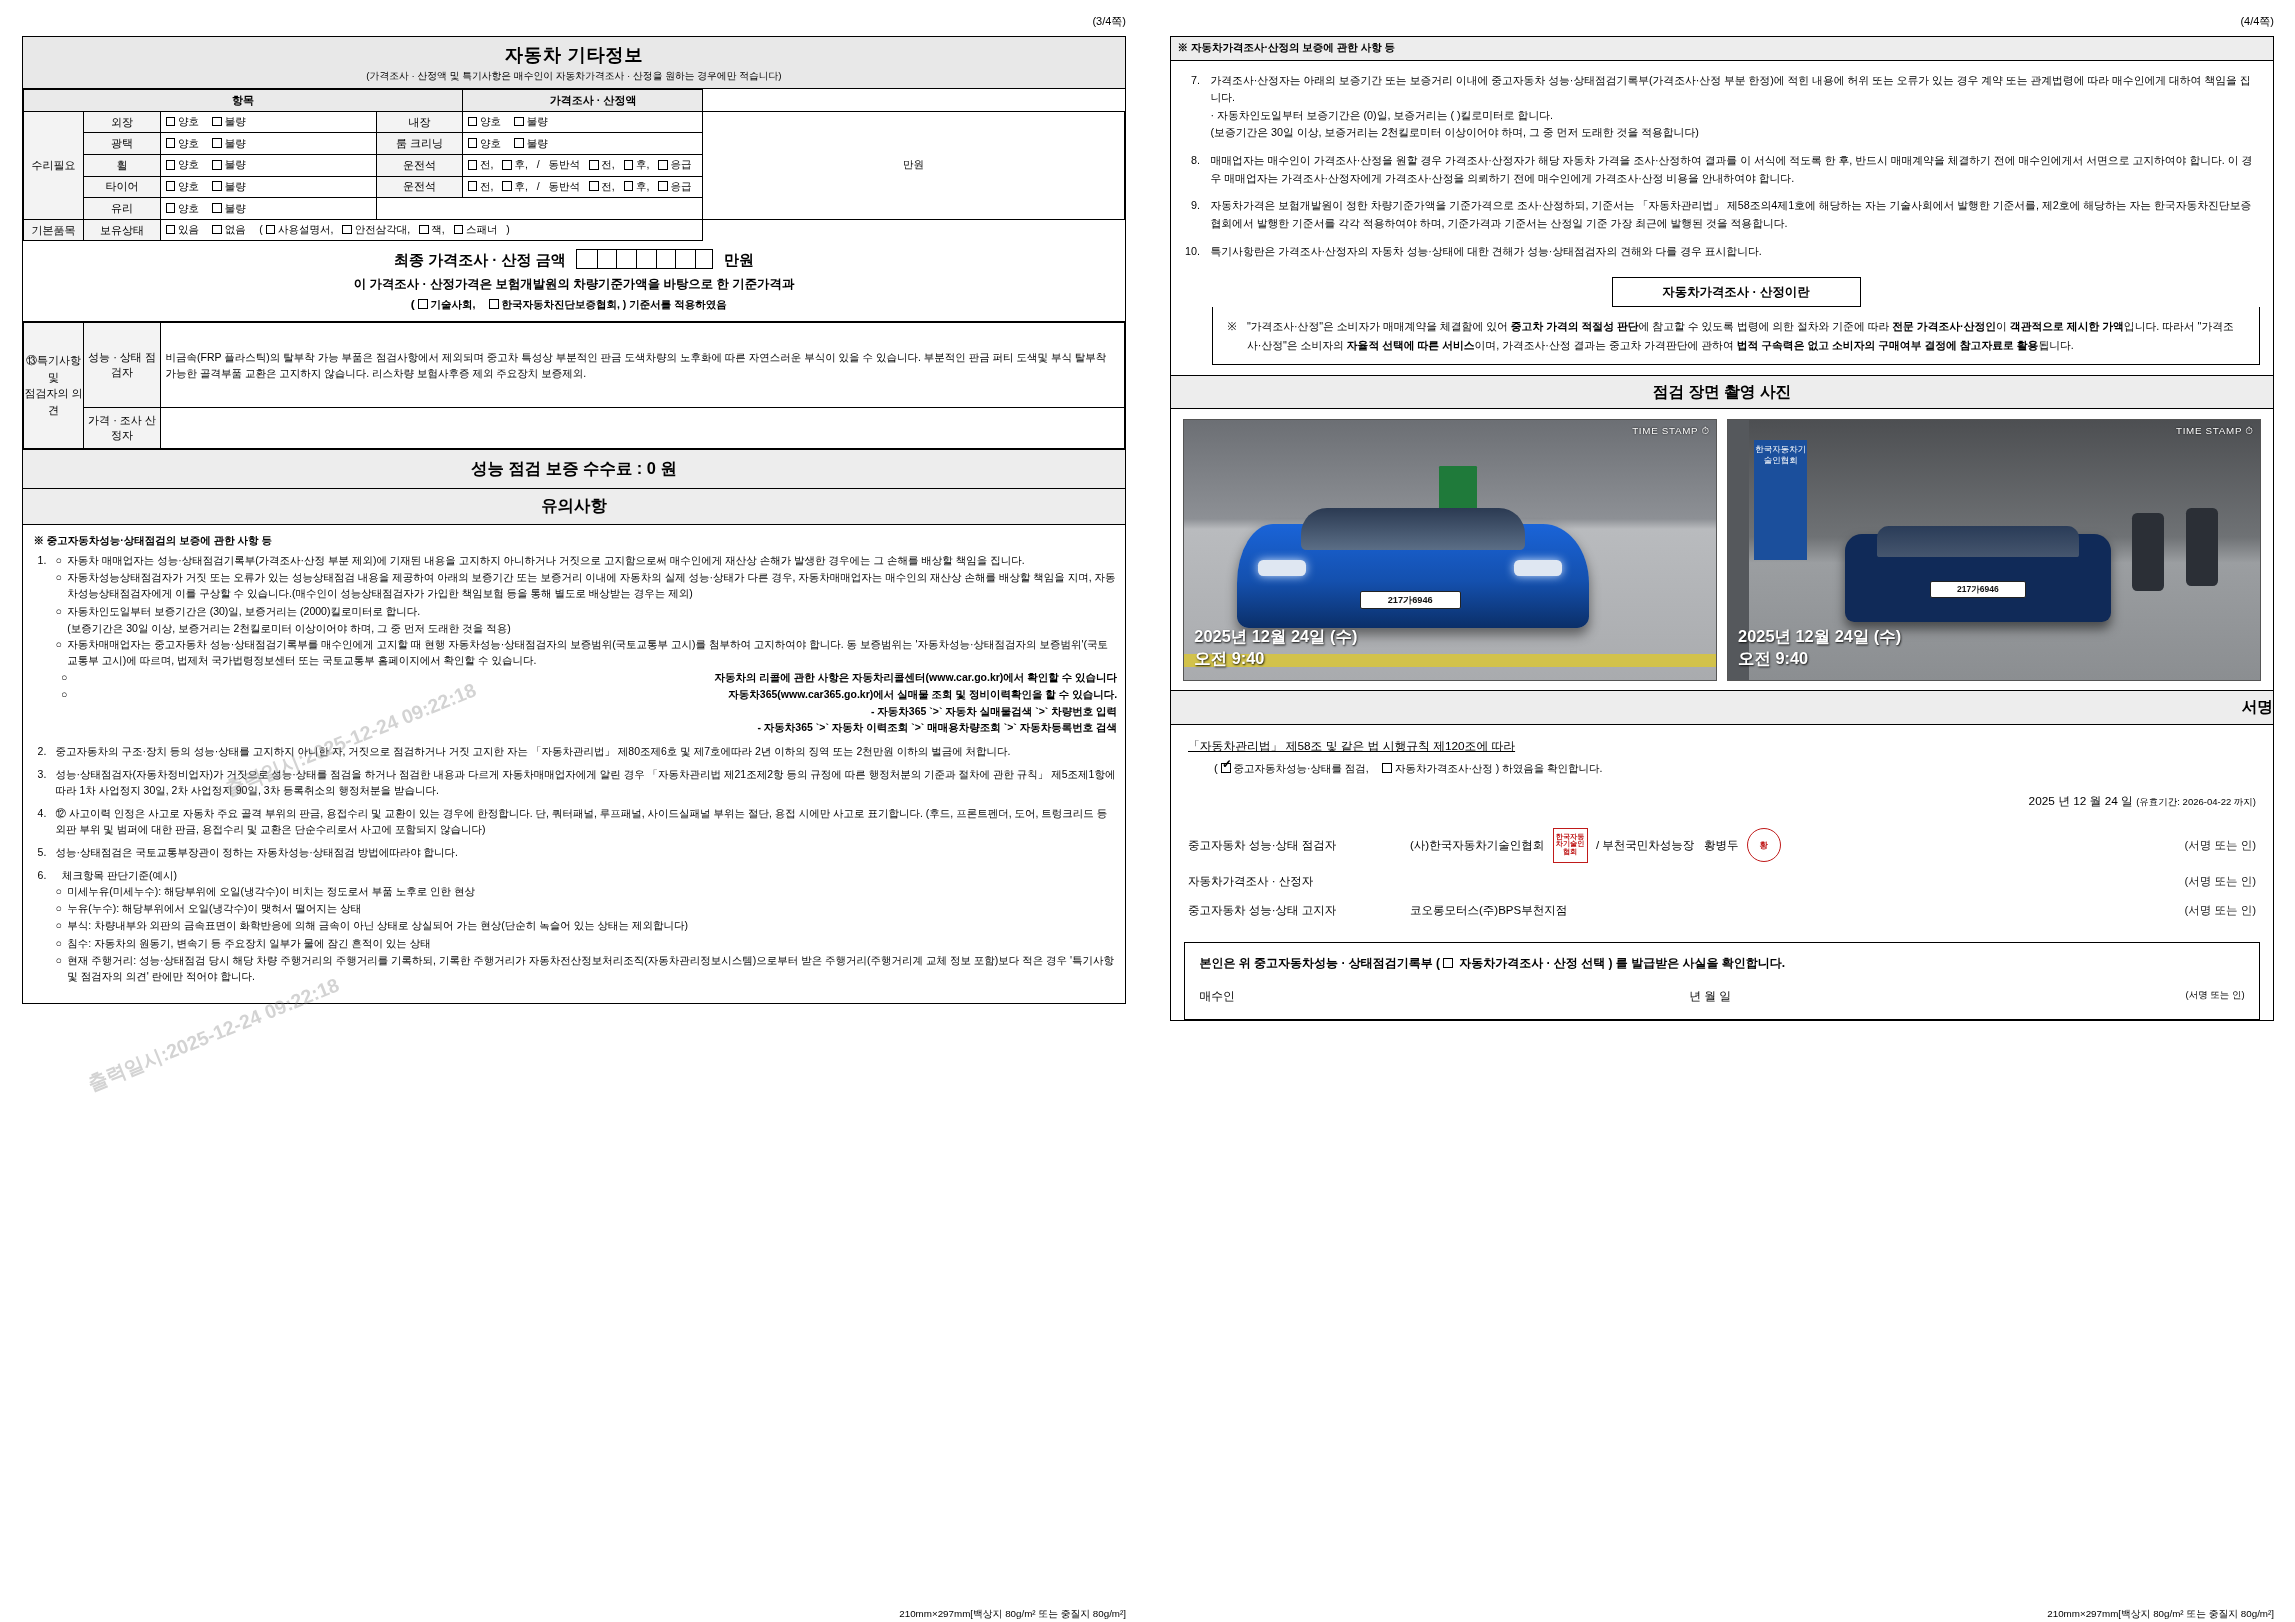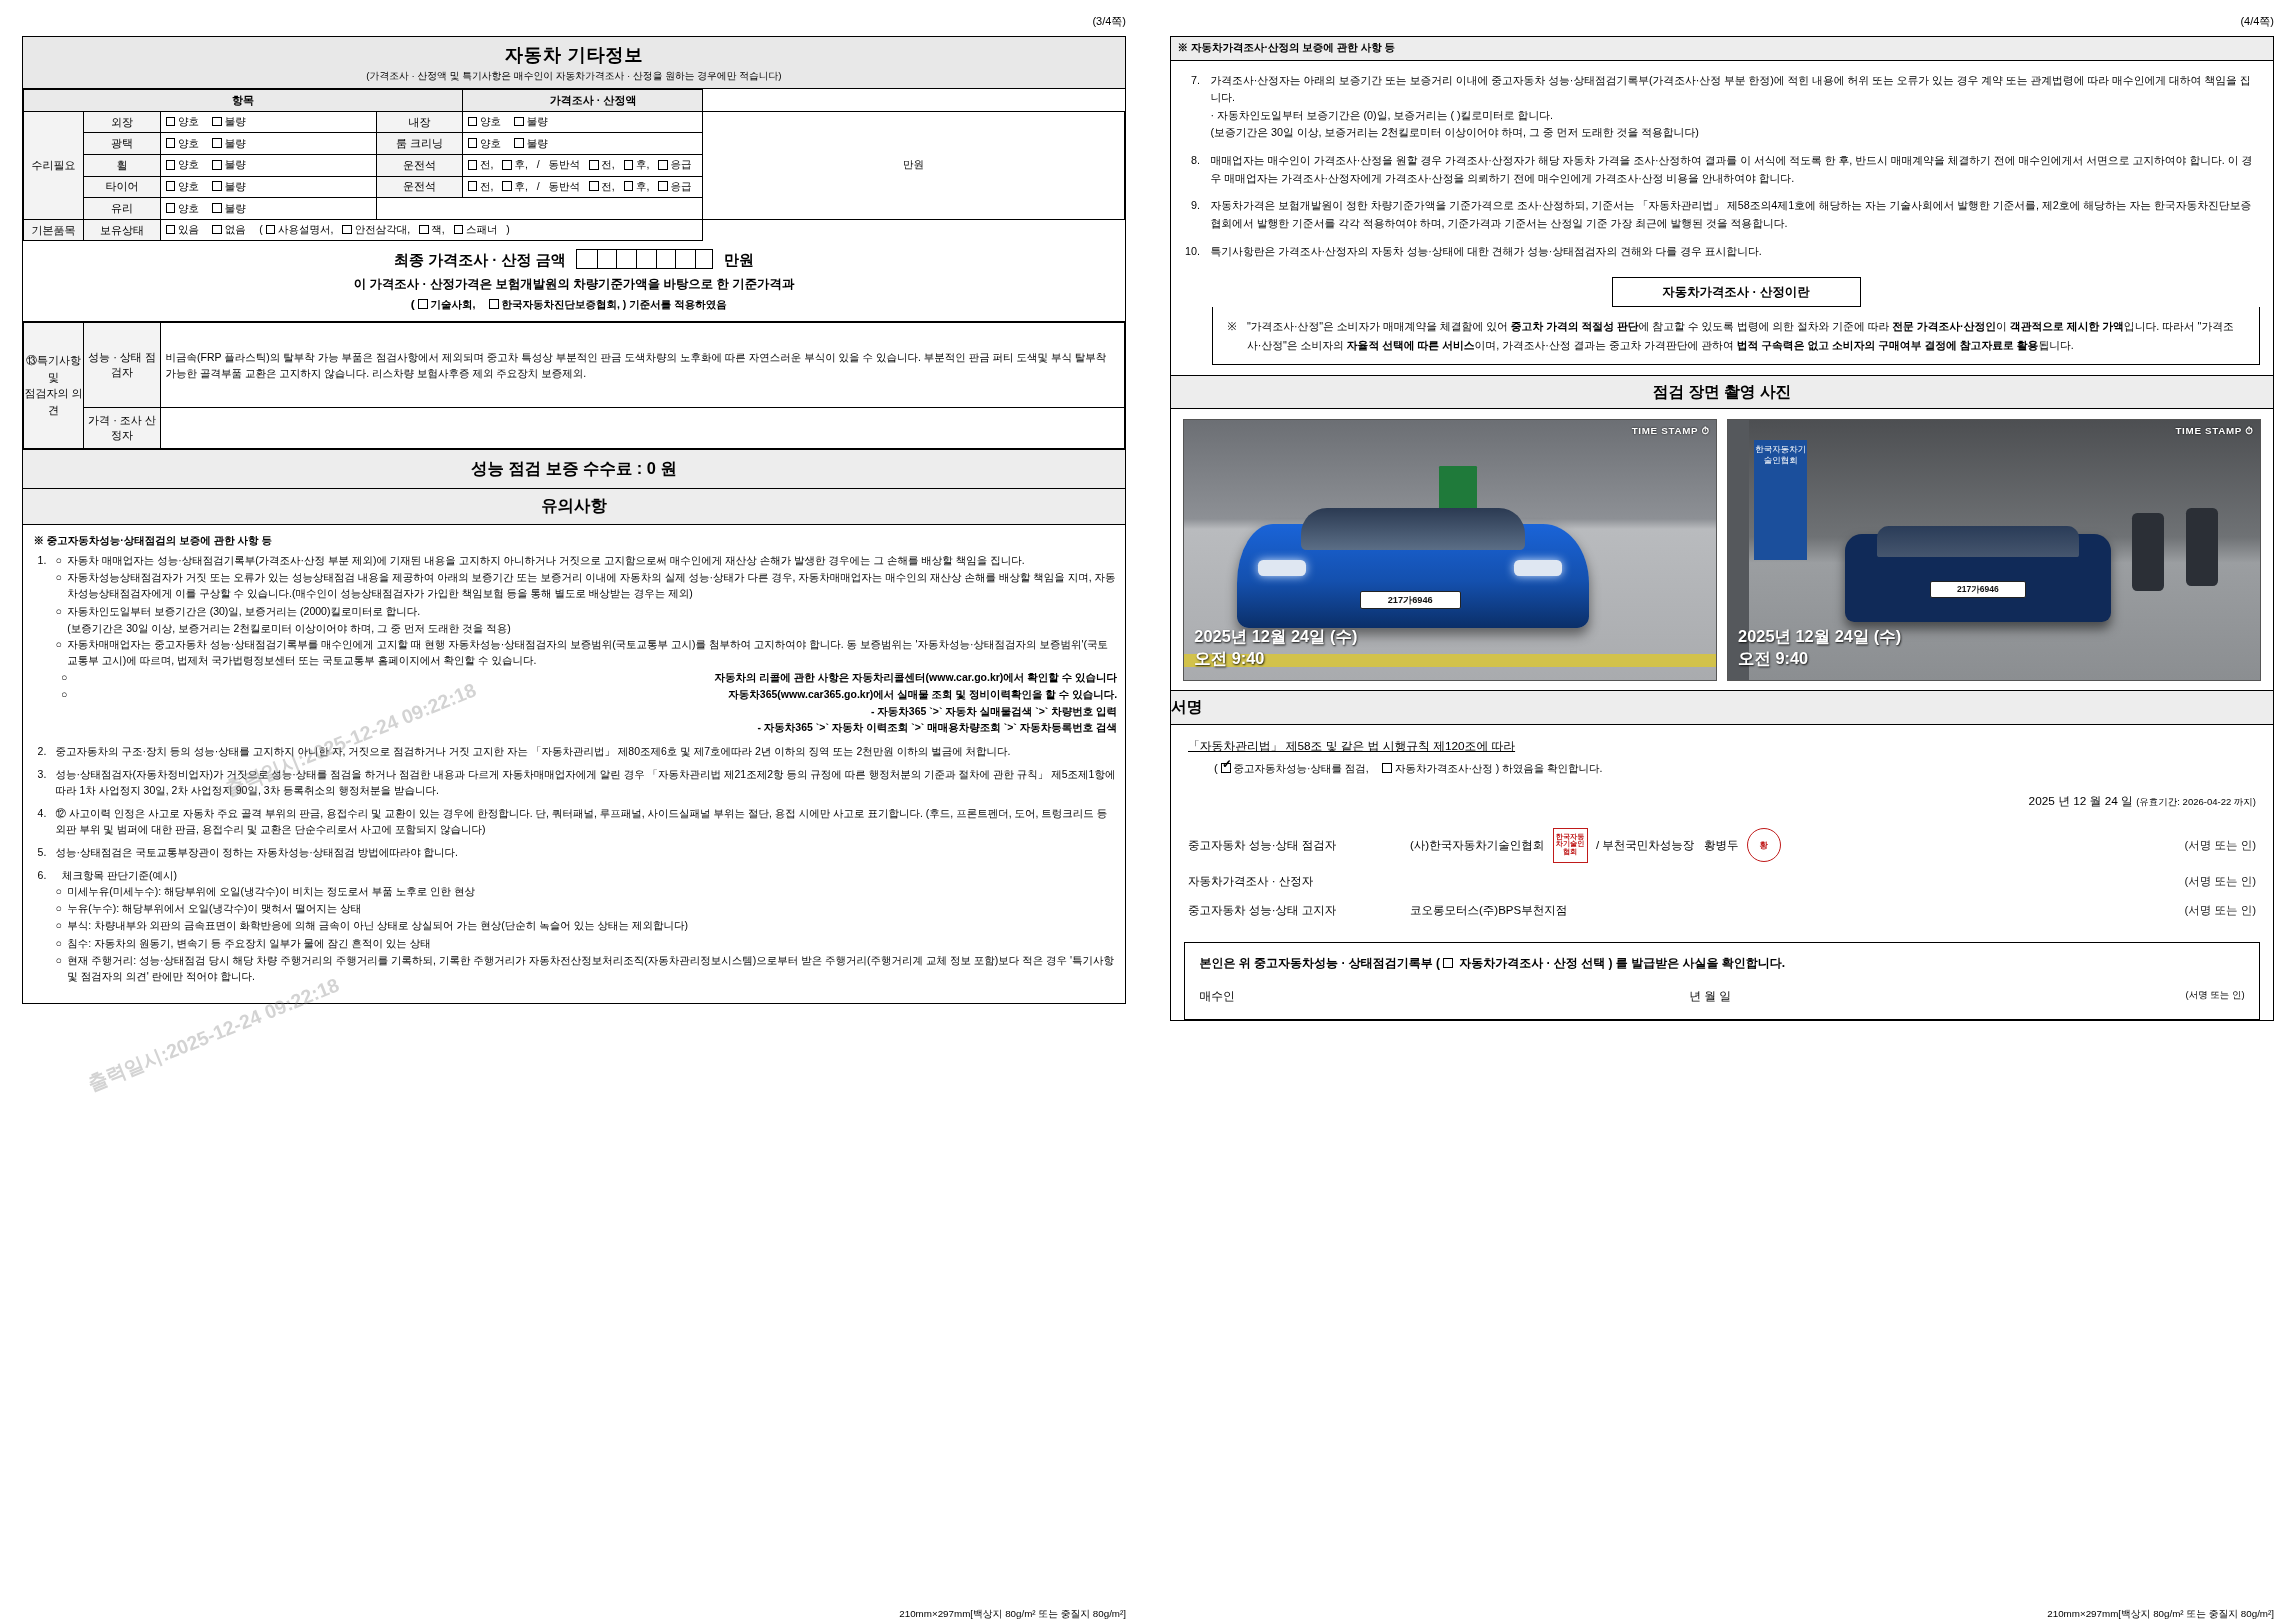--- a/index.html
+++ b/index.html
@@ -153,21 +153,20 @@
   .photo {
     flex: 1 1 0; height: 262px;
     border: 0.7px solid #555;
     position: relative;
     overflow: hidden;
   }
   .photo .stamp-top {
     position:absolute; right:6.5px; top:5.2px;
     color:#fff; font-size: 9.8px; letter-spacing:0.7px;
     text-shadow: 0 0 2px #000;
-    font-weight: bold;
   }
   .photo .stamp-date {
     position:absolute; left: 10.5px; bottom: 10.5px;
     color:#fff; font-size: 16.4px; font-weight: bold;
     line-height: 1.3;
     text-shadow: 0.7px 0.7px 2px rgba(0,0,0,.9);
   }
   
   .ph1bg { position:absolute; inset:0; background: linear-gradient(#6c6f74 0%, #8d9095 38%, #b9bbbe 42%, #a9abae 100%); }
   .ph1car {
@@ -224,21 +223,21 @@
     padding-top: 3.9px; line-height: 1.25;
   }
   .ph2person {
     position:absolute; width: 6%; height: 30%; background:#2b2f36; border-radius: 5.2px;
   }
   .ph2p1 { left: 76%; top: 36%; }
   .ph2p2 { left: 86%; top: 34%; }
   .ph2door { position:absolute; left:0; top:0; width: 4%; height: 100%; background:#55585c; }
 
   .sign-band {
-    text-align:left; font-size: 15.7px; font-weight:bold;
+    text-align:right; font-size: 15.7px; font-weight:bold;
     background:#ededed; padding: 5.9px 0;
     border-top: 1.3px solid #000; border-bottom: 1.3px solid #000;
   }
   .sign-body { padding: 10.5px 17px 6.5px 17px; font-size: 11.5px; line-height: 1.9; }
   .sign-line1 { font-size: 11.8px; text-decoration: underline; }
   .sign-ind { padding-left: 26px; }
   .date-row { text-align:right; font-size: 11.8px; margin: 10.5px 0 11.8px 0; }
   .small { font-size: 9.5px; }
   .sig-grid { width:100%; }
   .sig-grid td { border: none; padding: 3.9px 0; font-size: 11.5px; vertical-align: middle;}

